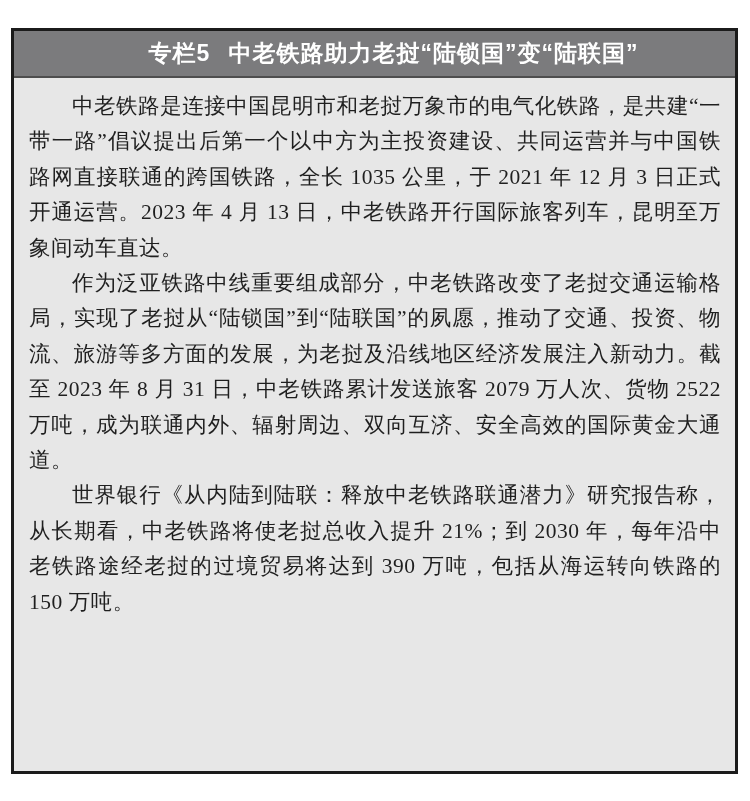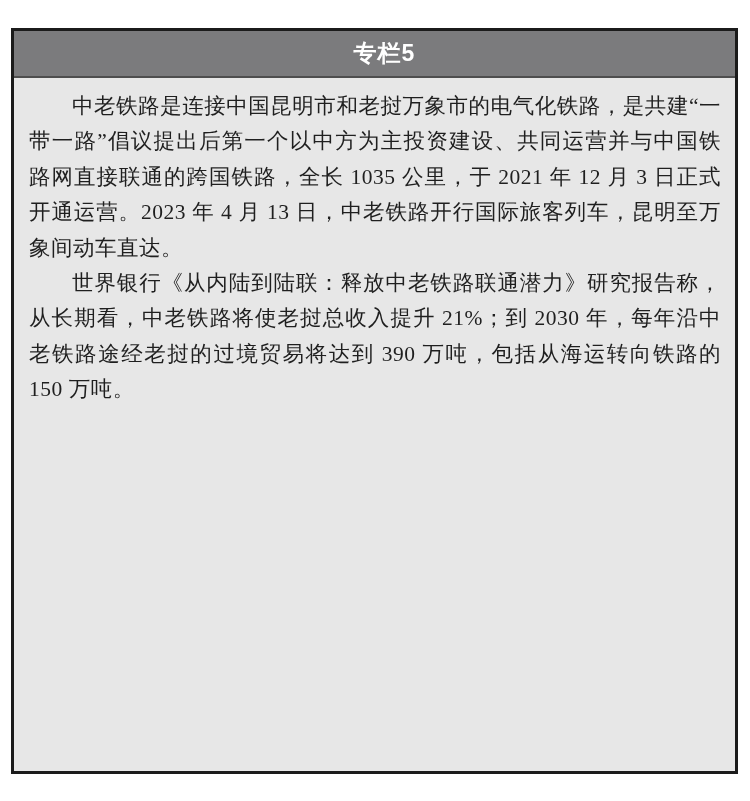--- a/index.html
+++ b/index.html
@@ -75,19 +75,21 @@
     text-indent: 2em;
   }
 </style>
 </head>
 <body>
 
 <div class="page">
   <div class="column-box">
     <div class="column-header">
       <span class="column-label">专栏5</span>
+      <span class="column-title">中老铁路助力老挝“陆锁国”变“陆联国”</span>
     </div>
     <div class="column-body">
       <p class="para">中老铁路是连接中国昆明市和老挝万象市的电气化铁路，是共建“一带一路”倡议提出后第一个以中方为主投资建设、共同运营并与中国铁路网直接联通的跨国铁路，全长 1035 公里，于 2021 年 12 月 3 日正式开通运营。2023 年 4 月 13 日，中老铁路开行国际旅客列车，昆明至万象间动车直达。</p>
+      <p class="para">作为泛亚铁路中线重要组成部分，中老铁路改变了老挝交通运输格局，实现了老挝从“陆锁国”到“陆联国”的夙愿，推动了交通、投资、物流、旅游等多方面的发展，为老挝及沿线地区经济发展注入新动力。截至 2023 年 8 月 31 日，中老铁路累计发送旅客 2079 万人次、货物 2522 万吨，成为联通内外、辐射周边、双向互济、安全高效的国际黄金大通道。</p>
       <p class="para">世界银行《从内陆到陆联：释放中老铁路联通潜力》研究报告称，从长期看，中老铁路将使老挝总收入提升 21%；到 2030 年，每年沿中老铁路途经老挝的过境贸易将达到 390 万吨，包括从海运转向铁路的 150 万吨。</p>
     </div>
   </div>
 </div>
 
 </body></html>

